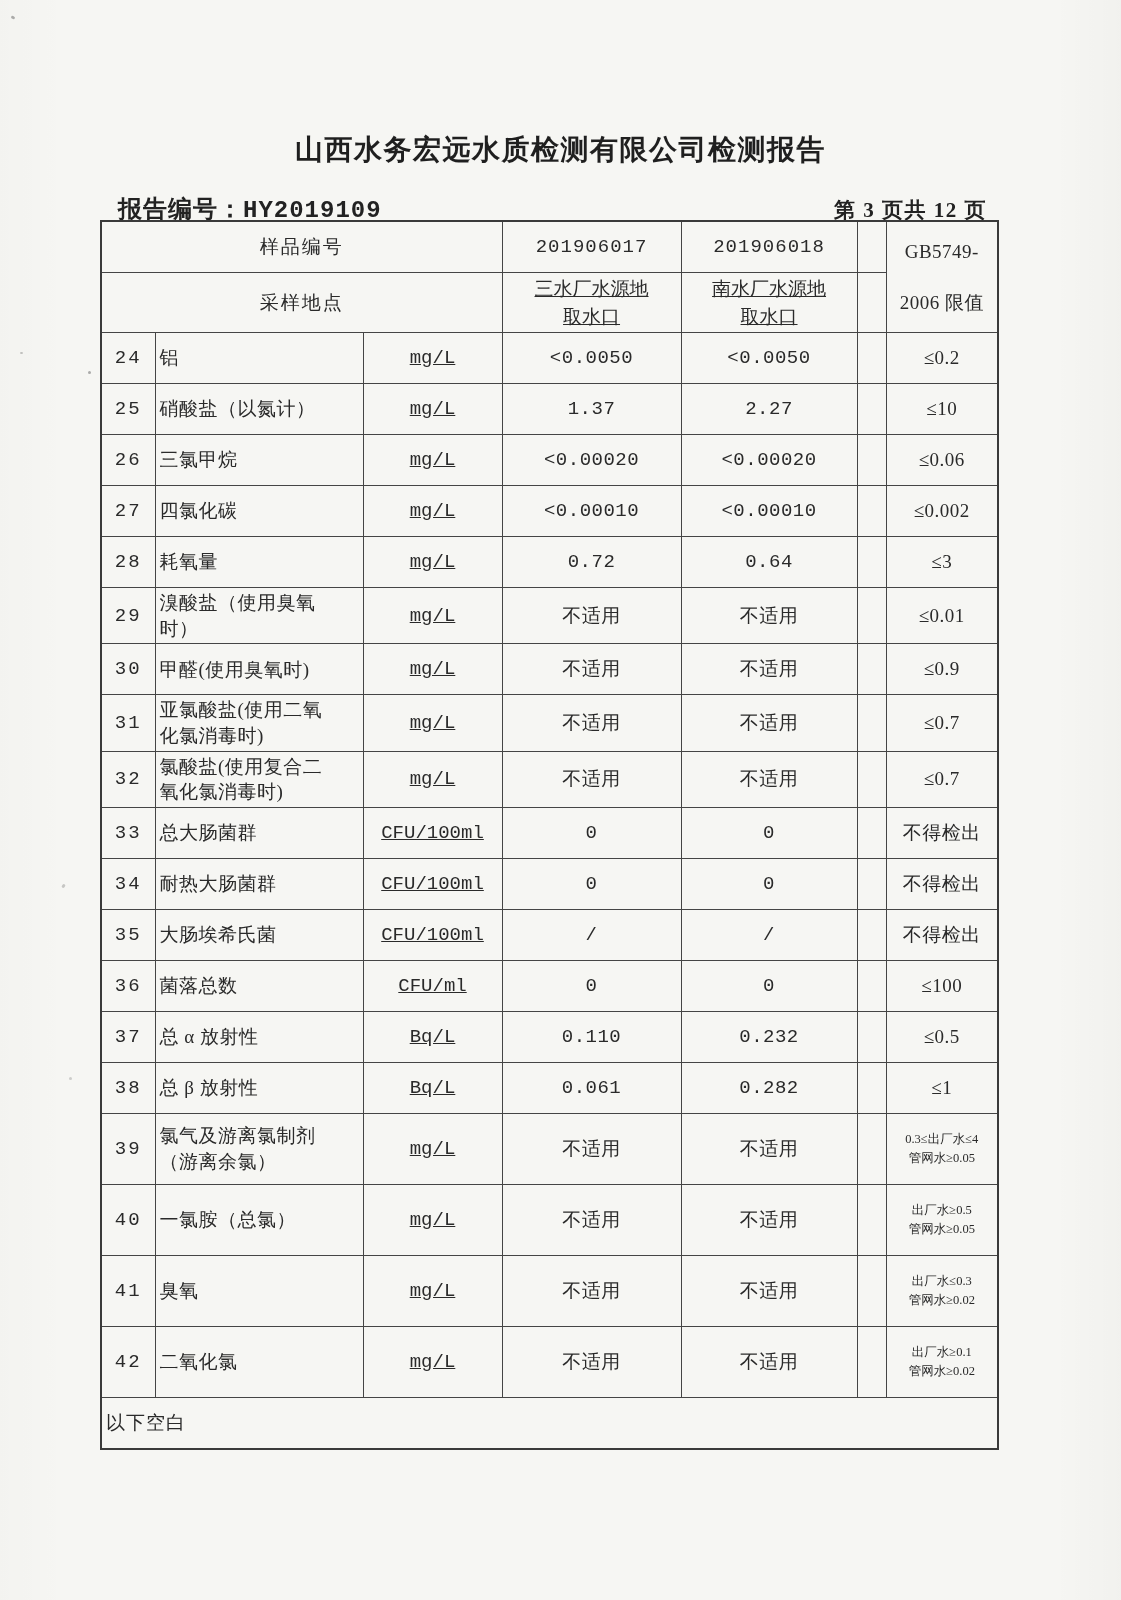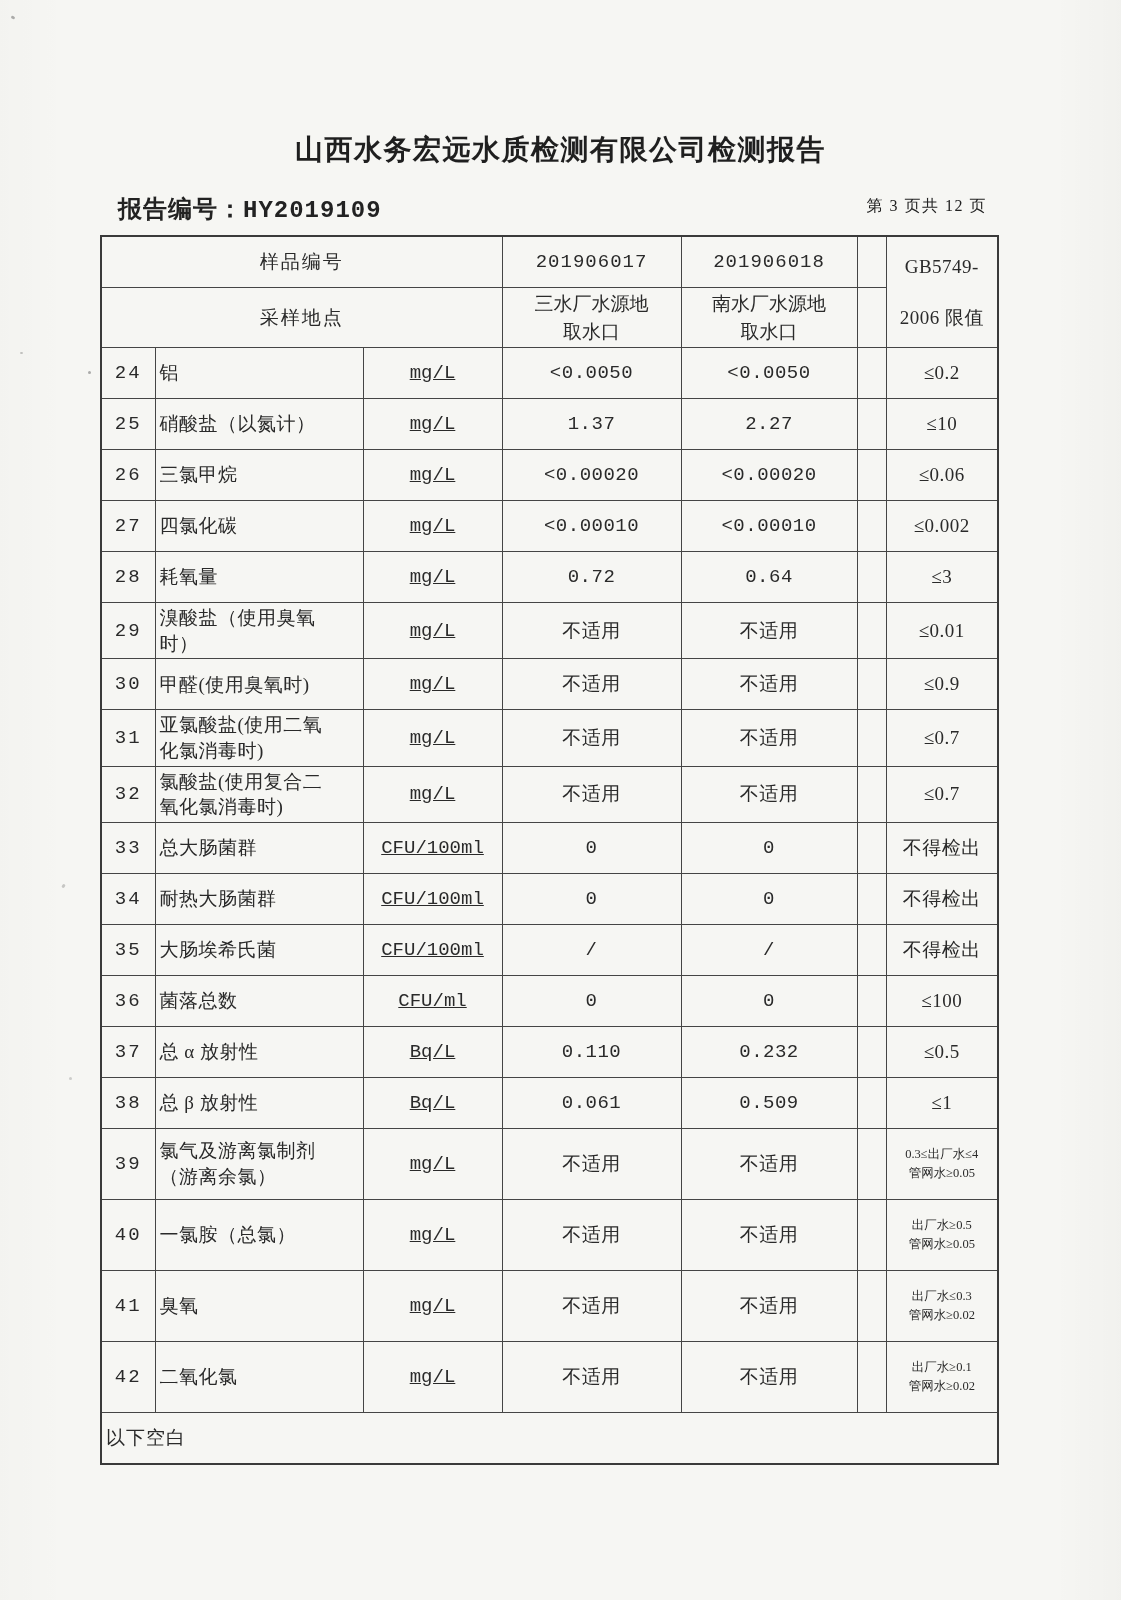--- a/index.html
+++ b/index.html
@@ -23,45 +23,45 @@
     font-size:28px;font-weight:bold;letter-spacing:1.5px;
     color:#1f1f1f;
   }
   .report-no{
     position:absolute;left:118px;top:193px;
     font-size:24px;font-weight:bold;letter-spacing:1px;color:#222;
   }
   .report-no .mono{font-weight:bold;}
   .page-indicator{
     position:absolute;right:134px;top:196px;
-    font-size:16px;font-weight:normal;letter-spacing:1.5px;color:#222;
+    font-size:21px;font-weight:bold;letter-spacing:1.5px;color:#222;
   }
   .mono{font-family:"Liberation Mono","DejaVu Sans Mono",monospace;}
 
   table.results{
-    position:absolute;left:100px;top:235px;
+    position:absolute;left:100px;top:220px;
     width:897px;
     border-collapse:collapse;
     table-layout:fixed;
     border:2px solid #3a3a3a;
   }
   table.results td{
     border:1.5px solid #454545;
     padding:2px 4px;
     height:46px;
     vertical-align:middle;
     font-size:19px;
     color:#2a2a2a;
   }
   .c{text-align:center;}
   .hcell{font-size:20px;letter-spacing:2px;text-align:center;}
   .hrow1 td{height:49px;}
   .hrow2 td{height:58px;}
   .sid{font-size:19px;letter-spacing:1px;margin-left:6px;}
-  .loc{white-space:pre-line;line-height:1.45;font-size:19px;}
+  .loc{white-space:pre-line;line-height:1.45;font-size:19px;text-decoration:underline;}
   .std-cell{
     white-space:pre-line;
     font-size:20px;
     line-height:2.7;
     text-align:center;
     letter-spacing:0.5px;
   }
   td.gap{border-top:none;border-bottom:none;}
   td.gap-keep-bottom{border-bottom:1.5px solid #454545;}
   .no-cell{font-size:18px;letter-spacing:2px;}
@@ -264,21 +264,21 @@
           <td class="c mono val-cell">0.110</td>
           <td class="c mono val-cell">0.232</td>
           <td class="gap"></td>
           <td class="c limit-cell">≤0.5</td>
         </tr>
         <tr>
           <td class="c mono no-cell">38</td>
           <td class="name-cell">总 β 放射性</td>
           <td class="c mono unit-cell">Bq/L</td>
           <td class="c mono val-cell">0.061</td>
-          <td class="c mono val-cell">0.509</td>
+          <td class="c mono val-cell">0.282</td>
           <td class="gap"></td>
           <td class="c limit-cell">≤1</td>
         </tr>
         <tr>
           <td class="c mono no-cell">39</td>
           <td class="name-cell">氯气及游离氯制剂
 （游离余氯）</td>
           <td class="c mono unit-cell">mg/L</td>
           <td class="c mono val-cell">不适用</td>
           <td class="c mono val-cell">不适用</td>

